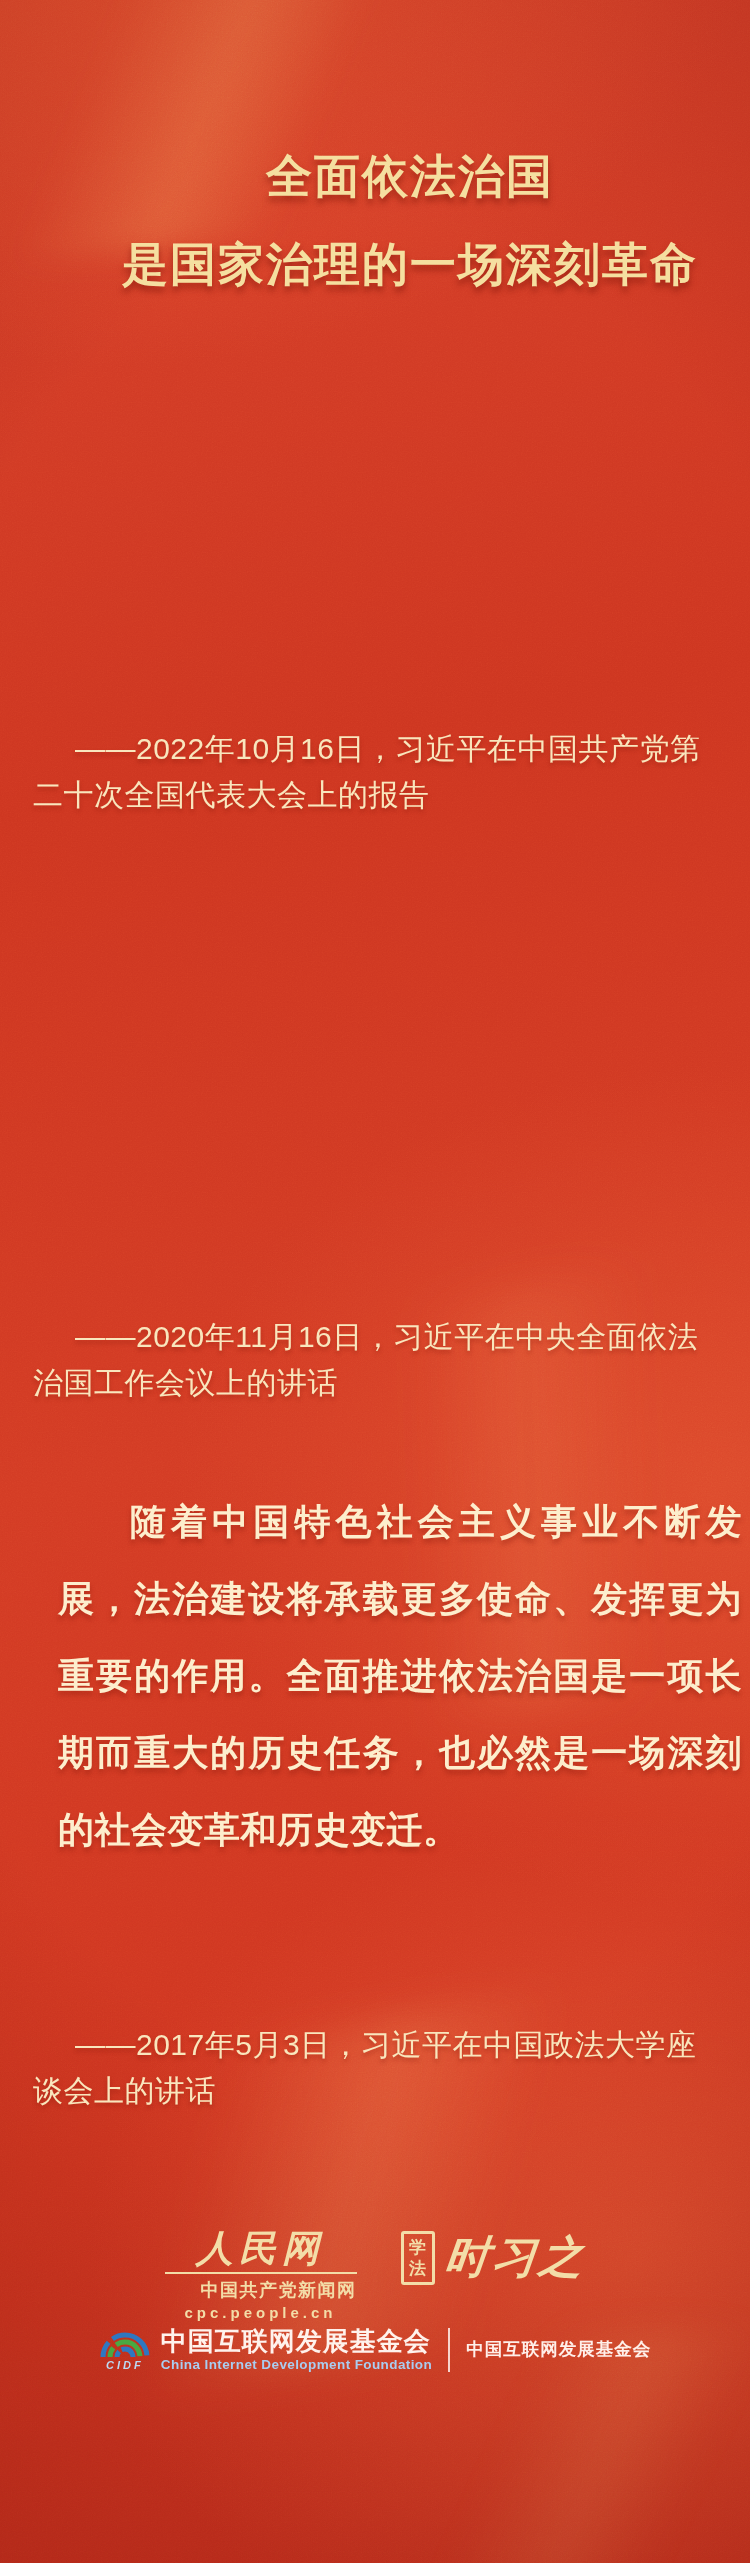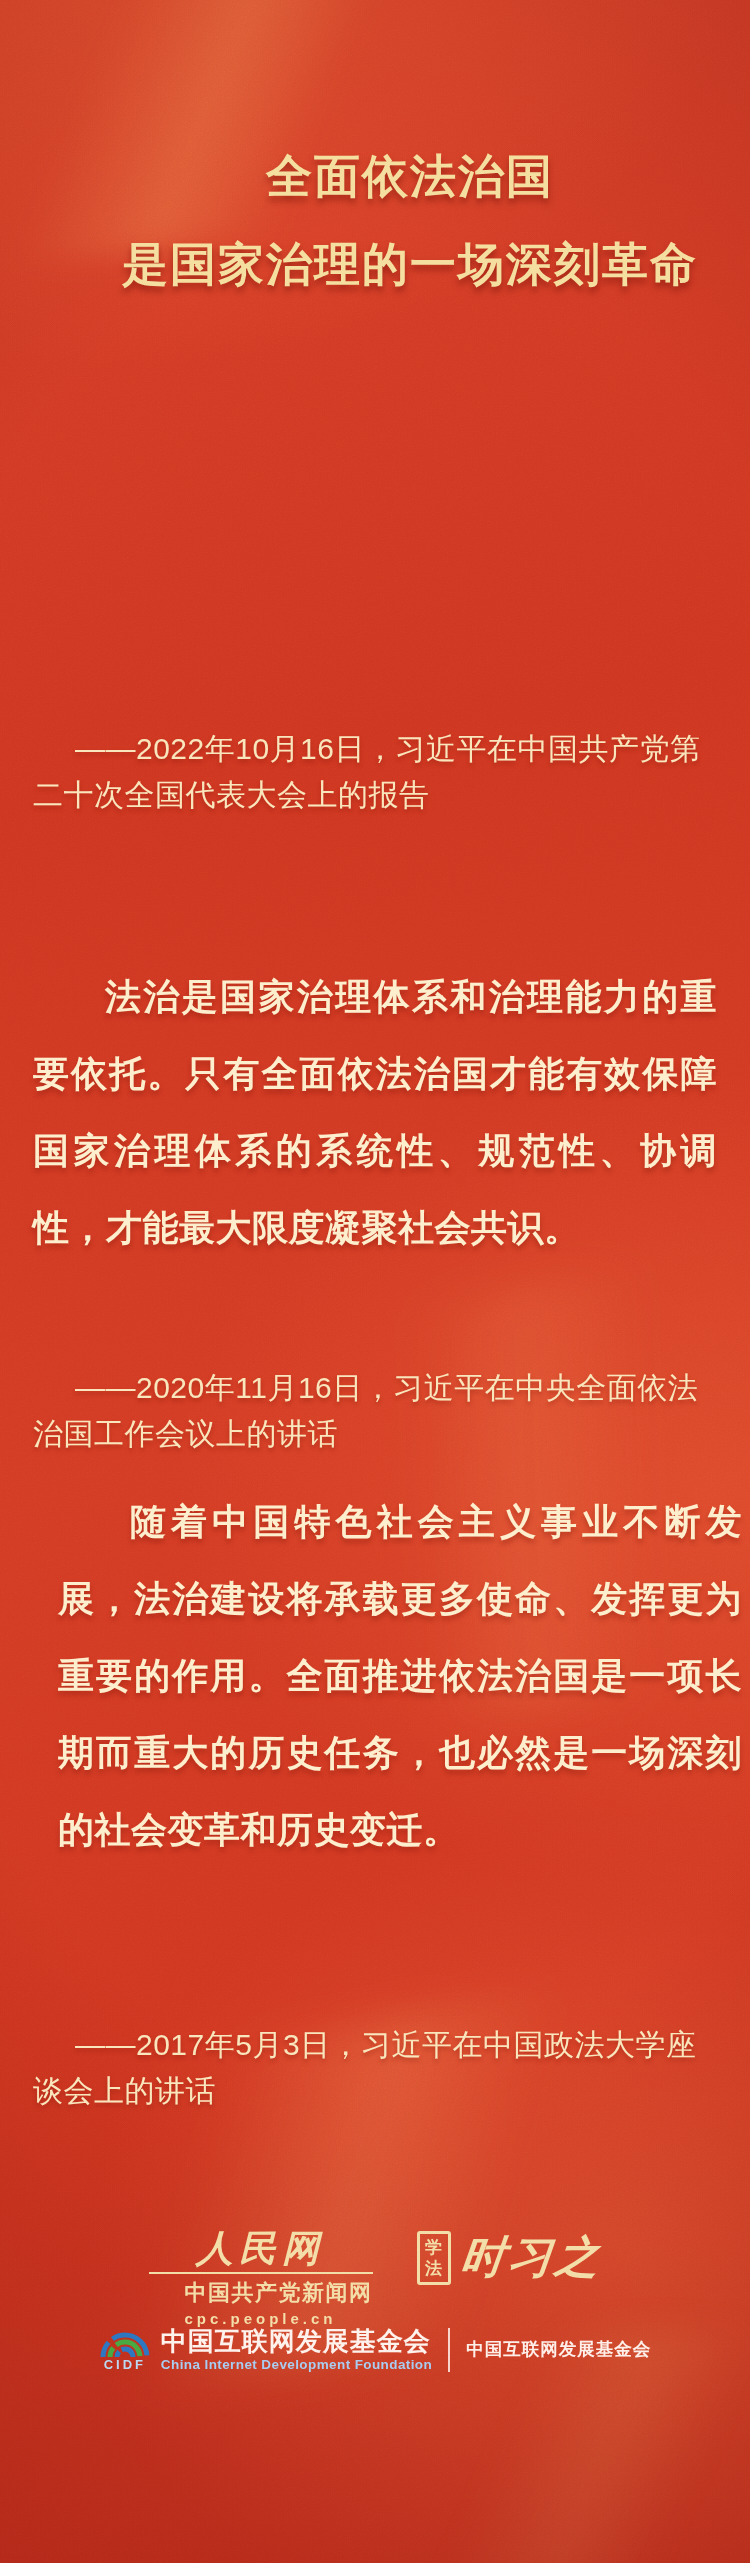--- a/index.html
+++ b/index.html
@@ -40,42 +40,42 @@
     text-align:justify;text-indent:2em;
     text-shadow:0 4px 5px rgba(130,22,10,.40);}
   .q1{top:408px;}
   .q2{top:922px;}
   .q3{top:1447px;margin-left:25px;}
   .source{position:absolute;left:33px;width:684px;color:#f9e6bd;
     font-size:30px;font-weight:400;line-height:46px;letter-spacing:.5px;
     text-indent:42px;text-align:left;
     text-shadow:0 3px 4px rgba(130,22,10,.40);}
   .s1{top:696px;}
-  .s2{top:1335px;}
+  .s2{top:1284px;}
   .s3{top:1992px;}
 
   .logos{position:absolute;top:2228px;left:0;width:100%;
     display:flex;justify-content:center;align-items:flex-start;gap:44px;color:#f3dda8;}
   .people-logo{text-align:center;}
   .people-script{font-size:37px;font-style:italic;font-weight:700;letter-spacing:6px;
     padding-bottom:2px;border-bottom:2px solid #f3dda8;line-height:42px;}
-  .people-sub{font-size:22px;font-weight:700;letter-spacing:1.5px;margin-top:4px;margin-left:36px;}
+  .people-sub{font-size:18px;font-weight:700;letter-spacing:1.5px;margin-top:4px;margin-left:36px;}
   .people-url{font-size:15px;font-weight:700;letter-spacing:4px;margin-top:2px;}
   .sxz-logo{display:flex;align-items:center;gap:10px;padding-bottom:6px;}
   .sxz-badge{width:28px;height:48px;border:3px solid #f3dda8;border-radius:3px;
     display:flex;flex-direction:column;align-items:center;justify-content:center;
     font-size:17px;font-weight:900;line-height:21px;}
   .sxz-title{font-size:44px;font-weight:900;font-style:italic;letter-spacing:3px;
     transform:skewX(-6deg);}
 
   .foundation{position:absolute;top:2326px;left:0;width:100%;
     display:flex;justify-content:center;align-items:center;gap:16px;}
   .cidf{display:flex;align-items:center;gap:10px;}
   .cidf-mark{display:flex;flex-direction:column;align-items:center;line-height:10px;}
-  .cidf-acronym{font-size:13px;font-weight:700;letter-spacing:3px;color:#bcd9f2;margin-top:1px;}
+  .cidf-acronym{font-size:11px;font-weight:700;letter-spacing:3px;color:#bcd9f2;margin-top:1px;font-style:italic;}
   .cidf-names{display:flex;flex-direction:column;}
   .cidf-cn{font-size:26px;font-weight:900;color:#fff2ec;letter-spacing:1px;line-height:30px;}
   .cidf-en{font-size:13.5px;font-weight:700;color:#a9cdf0;letter-spacing:.4px;line-height:17px;}
   .divider{width:2px;height:44px;background:rgba(255,240,235,.85);}
   .support{display:flex;flex-direction:column;justify-content:center;}
   .support-line{font-size:17.5px;font-weight:700;color:#ffefe9;line-height:25px;letter-spacing:1px;}
 </style>
 </head>
 <body>
 
@@ -95,21 +95,20 @@
   </svg>
   <div class="vignette"></div>
 
   <header class="title">
     <div>全面依法治国</div>
     <div>是国家治理的一场深刻革命</div>
   </header>
 
   <p class="source s1">——2022年10月16日，习近平在中国共产党第二十次全国代表大会上的报告</p>
 
-  <p class="quote q2">法治是国家治理体系和治理能力的重要依托。只有全面依法治国才能有效保障国家治理体系的系统性、规范性、协调性，才能最大限度凝聚社会共识。</p>
   <p class="source s2">——2020年11月16日，习近平在中央全面依法治国工作会议上的讲话</p>
 
   <p class="quote q3">随着中国特色社会主义事业不断发展，法治建设将承载更多使命、发挥更为重要的作用。全面推进依法治国是一项长期而重大的历史任务，也必然是一场深刻的社会变革和历史变迁。</p>
   <p class="source s3">——2017年5月3日，习近平在中国政法大学座谈会上的讲话</p>
 
   <div class="logos">
     <div class="people-logo">
       <div class="people-script">人民网</div>
       <div class="people-sub">中国共产党新闻网</div>
       <div class="people-url">cpc.people.cn</div>

